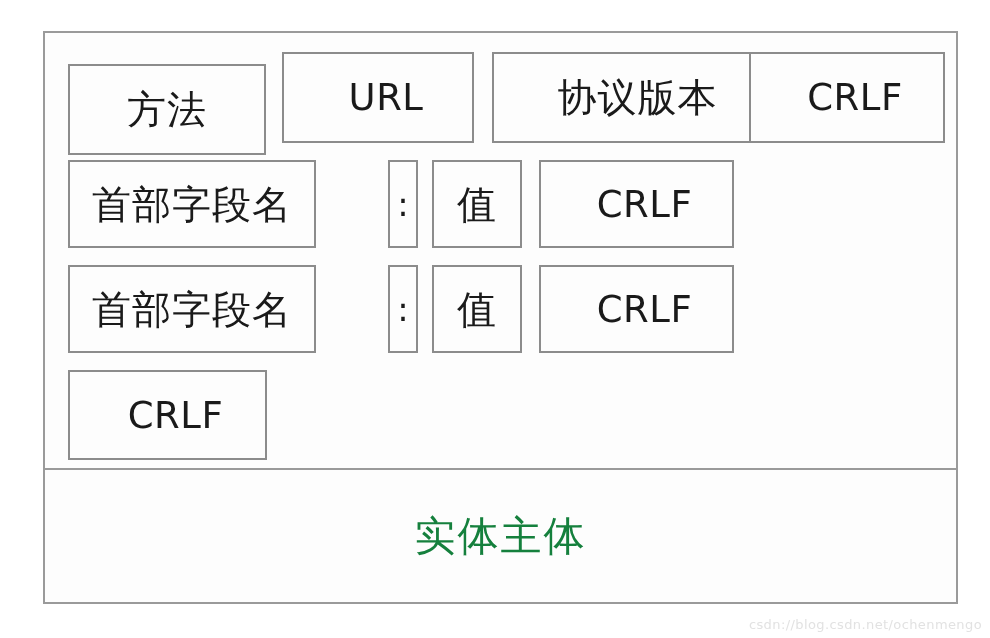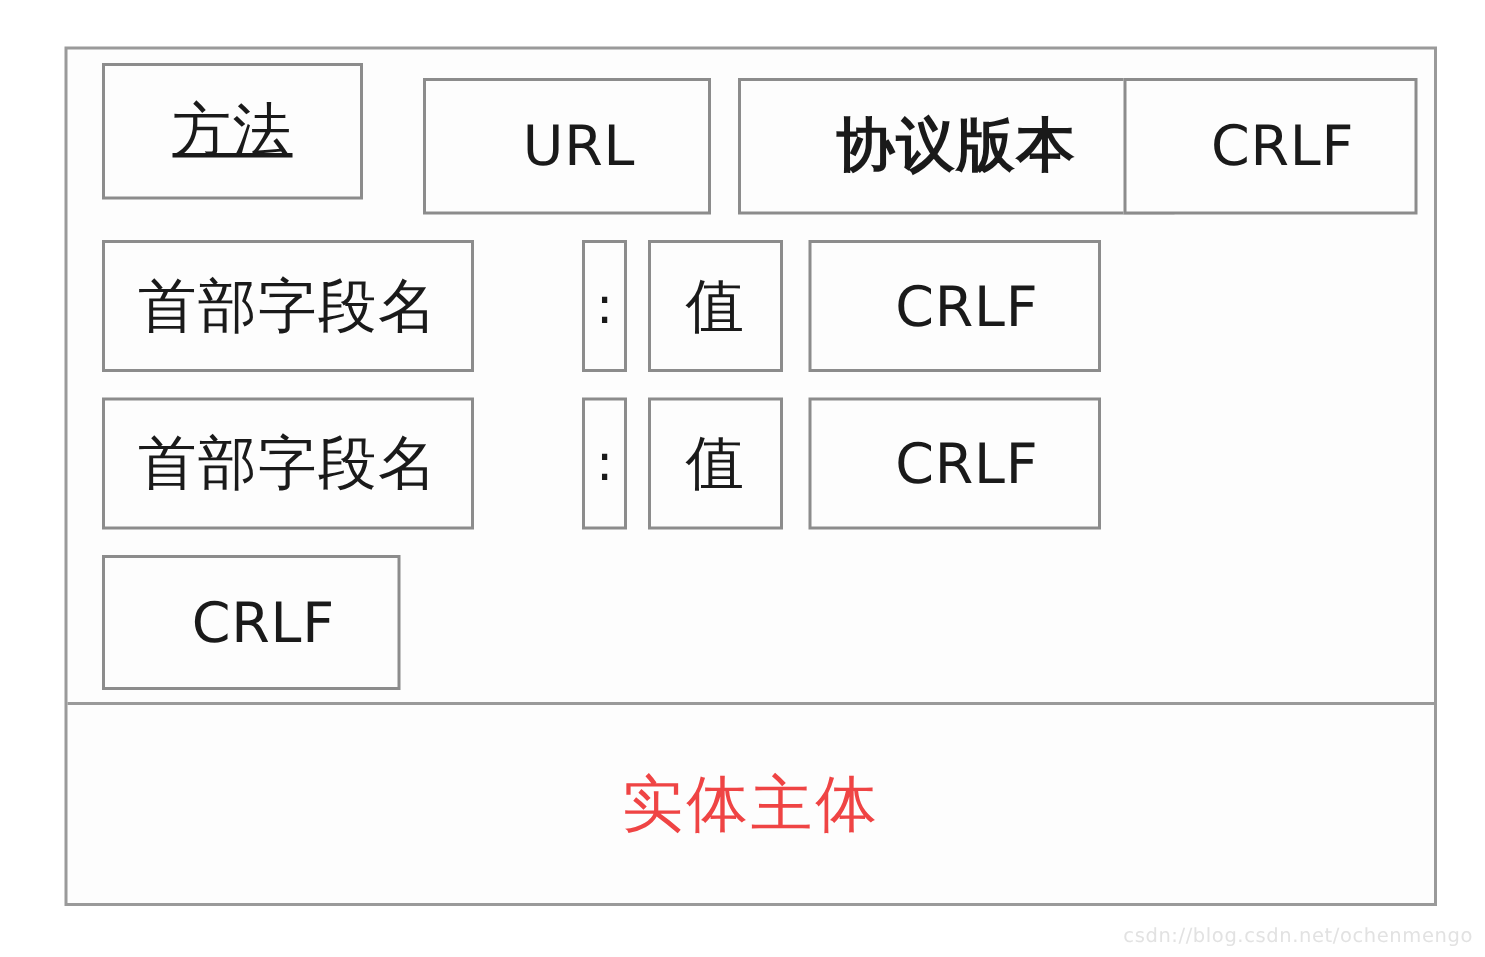--- a/index.html
+++ b/index.html
@@ -52,23 +52,23 @@
     color: #1a1a1a;
     line-height: 1;
     white-space: nowrap;
   }
   .cell.latin  { font-size: 37px; letter-spacing: 0.5px; padding-left: 16px; }
   .cell.cjk    { font-size: 39px; letter-spacing: 1px; }
   .cell.colon  { font-size: 34px; }
 
   
   #row-request-line { position: absolute; left: 0; top: 0; width: 100%; height: 110px; }
-  #cell-method           { left: 23px;  top: 9px; width: 174px; height: 91px; text-decoration: underline; }
+  #cell-method           { left: 23px;  top: 31px; width: 198px; height: 91px; }
   #cell-url              { left: 237px; top: 19px; width: 192px; height: 91px; }
-  #cell-protocol-version { left: 447px; top: 19px; width: 291px; height: 91px; font-weight: bold; }
+  #cell-protocol-version { left: 447px; top: 19px; width: 291px; height: 91px; }
   #cell-crlf-request     { left: 704px; top: 19px; width: 196px; height: 91px; }
 
   
   .row-header-field { position: absolute; left: 0; width: 100%; height: 105px; }
   #row-header-1 { top: 110px; }
   #row-header-2 { top: 215px; }
   .cell-field-name  { left: 23px;  top: 17px; width: 248px; height: 88px; }
   .cell-field-colon { left: 343px; top: 17px; width: 30px;  height: 88px; }
   .cell-field-value { left: 387px; top: 17px; width: 90px;  height: 88px; }
   .cell-field-crlf  { left: 494px; top: 17px; width: 195px; height: 88px; }
@@ -84,21 +84,21 @@
     top: 437px;
     width: 100%;
     height: 132px;
     display: flex;
     align-items: center;
     justify-content: center;
   }
   #entity-body-label {
     font-size: 41px;
     letter-spacing: 2px;
-    color: #ef4444;
+    color: #15803d;
     line-height: 1;
   }
 
   
   #watermark {
     position: absolute;
     right: 8px;
     bottom: 6px;
     font-size: 13px;
     color: #e2e2e2;

